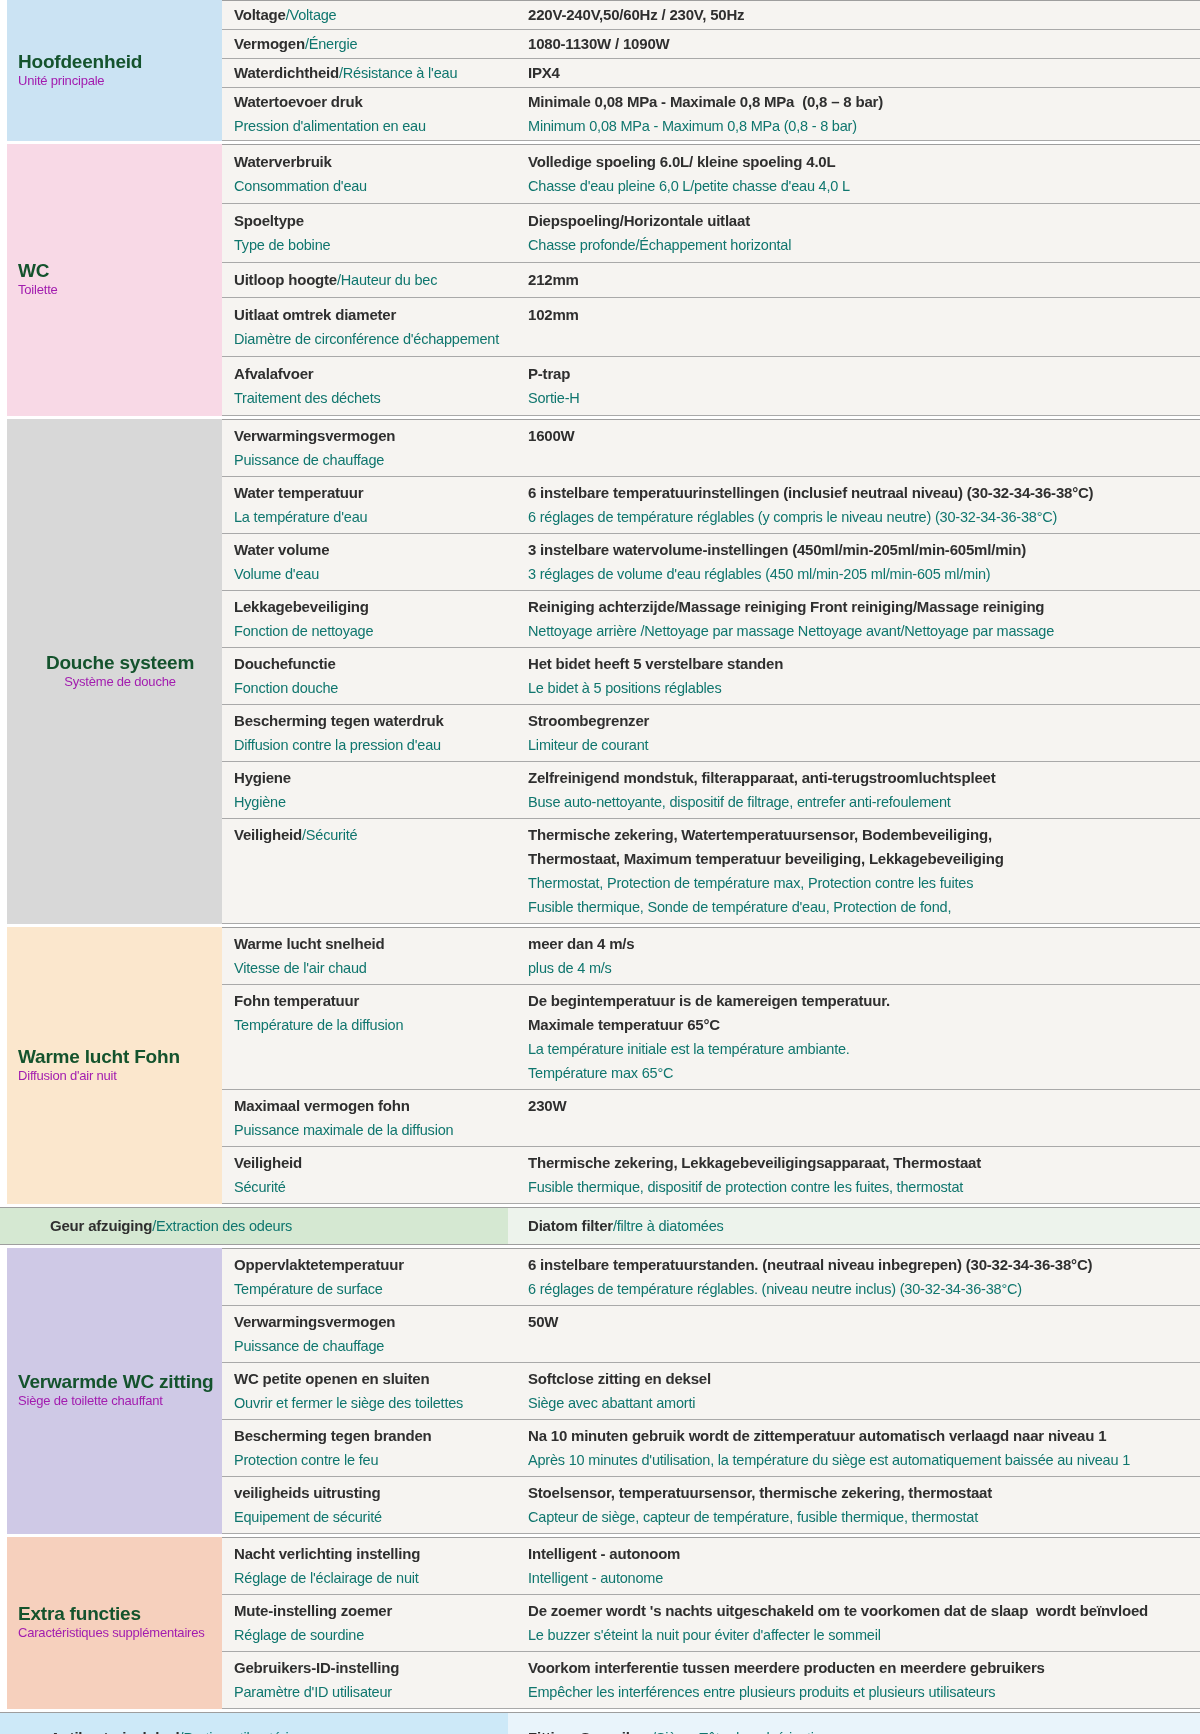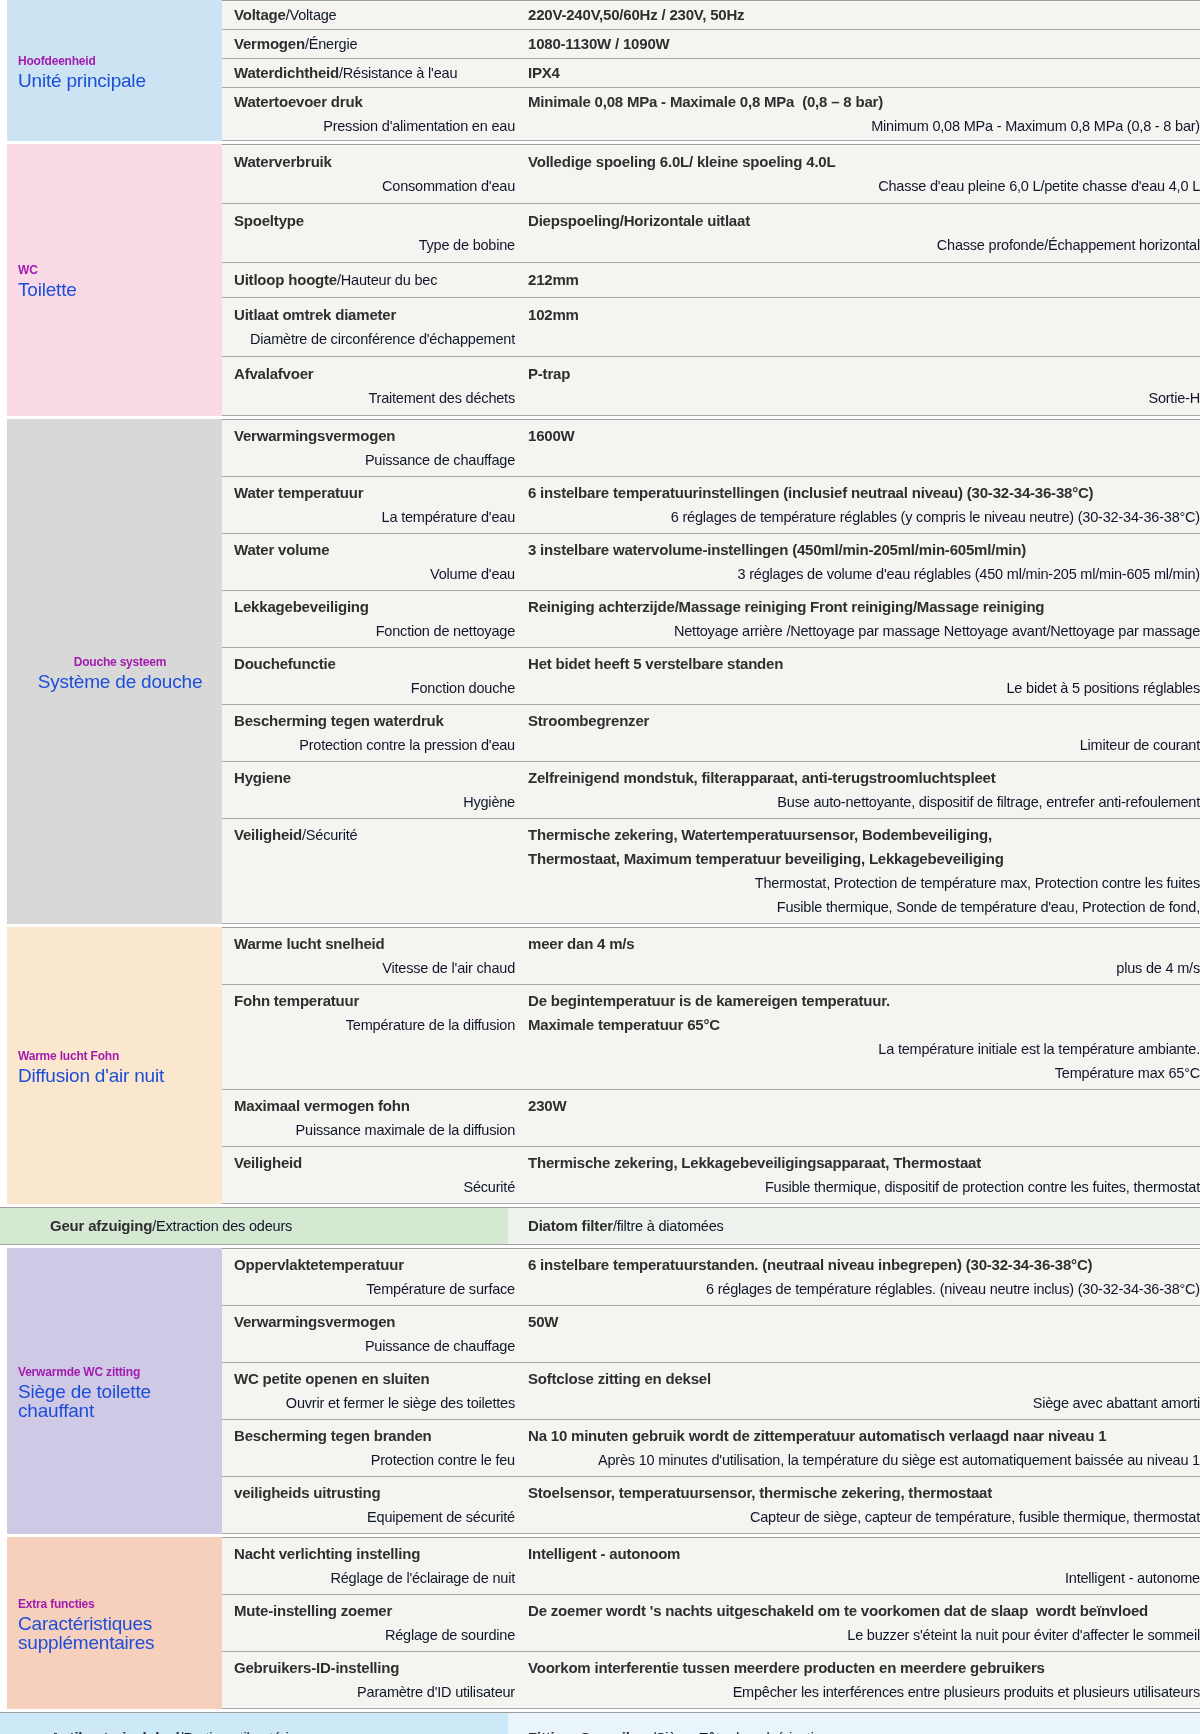--- a/index.html
+++ b/index.html
@@ -9,33 +9,33 @@
     letter-spacing:-0.2px;
     padding-bottom:4px;
   }
   
   .sec{display:flex;margin-bottom:3px;}
   .lab{
     width:215px;margin-left:7px;box-sizing:border-box;
     display:flex;flex-direction:column;justify-content:center;
     padding-left:11px;
   }
-  .lab .nl{font-weight:bold;font-size:12px;color:#a21caf;line-height:19px;}
-  .lab .fr{font-size:19px;color:#1d4ed8;line-height:19px;}
+  .lab .nl{font-weight:bold;font-size:19px;color:#14532d;line-height:19px;}
+  .lab .fr{font-size:13px;color:#a21caf;line-height:19px;}
   .rows{flex:1;border-top:1px solid #9e9e9e;display:flex;flex-direction:column;}
   .row{
     display:flex;border-bottom:1px solid #a9a9a9;
     background:#f6f4f1;padding:4px 0;
   }
   .sec-hoofdeenheid .row{padding:2px 0;}
   .sec-wc .row{padding:5px 0;}
   .prop{width:293px;box-sizing:border-box;padding-left:12px;white-space:nowrap;}
   .val{flex:1;padding-left:13px;white-space:nowrap;overflow:visible;}
   .b{font-weight:bold;font-size:15px;color:#2f2f2f;line-height:24px;}
-  .g{font-size:14.5px;color:#0f172a;line-height:24px;font-weight:normal;text-align:right;}
+  .g{font-size:14.5px;color:#0f766e;line-height:24px;font-weight:normal;}
   span.b, span.g{display:inline;}
   
   .merged{
     display:flex;align-items:stretch;margin-bottom:3px;
     border-top:1px solid #9e9e9e;border-bottom:1px solid #9e9e9e;
   }
   .merged .mlab{
     width:508px;box-sizing:border-box;padding-left:50px;
     display:flex;align-items:center;
   }
@@ -197,21 +197,21 @@
             <div class="g">Fonction douche</div>
           </div>
           <div class="val">
             <div class="b">Het bidet heeft 5 verstelbare standen</div>
             <div class="g">Le bidet à 5 positions réglables</div>
           </div>
         </div>
         <div class="row">
           <div class="prop">
             <div class="b">Bescherming tegen waterdruk</div>
-            <div class="g">Protection contre la pression d'eau</div>
+            <div class="g">Diffusion contre la pression d'eau</div>
           </div>
           <div class="val">
             <div class="b">Stroombegrenzer</div>
             <div class="g">Limiteur de courant</div>
           </div>
         </div>
         <div class="row">
           <div class="prop">
             <div class="b">Hygiene</div>
             <div class="g">Hygiène</div>

